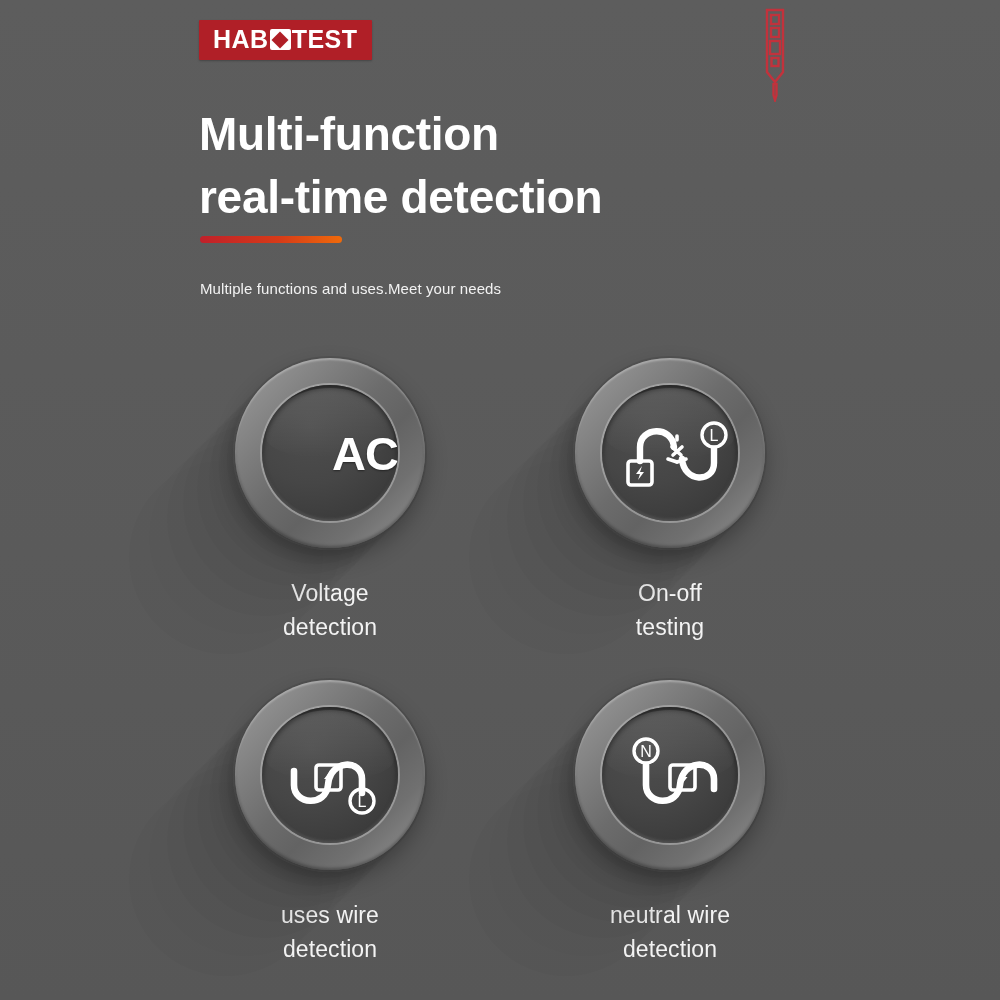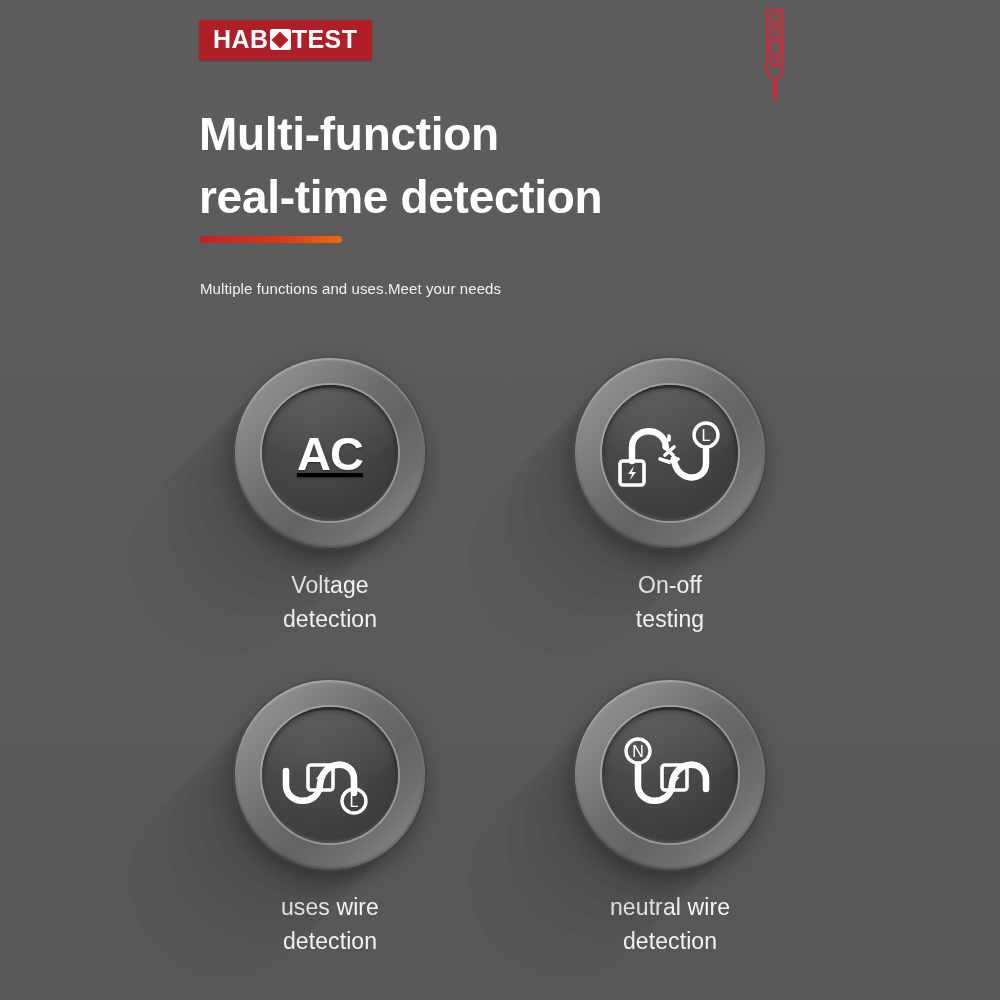--- a/index.html
+++ b/index.html
@@ -156,23 +156,22 @@
     width:136px;height:136px;
     border-radius:50%;
     background:
       radial-gradient(circle at 36% 30%, #4e4e4e 0%, #464646 45%, #3c3c3c 75%, #383838 100%);
     box-shadow:
       inset 0 3px 5px rgba(0,0,0,.55),
       inset 0 -2px 3px rgba(255,255,255,.12),
       0 0 0 2px rgba(190,190,190,.55);
     display:flex;
     align-items:center;
-    justify-content:center;
+    justify-content:flex-end;
     overflow:hidden;
-    text-decoration:underline;
   }
   .btn-inner::before{
     content:"";
     position:absolute;
     left:4px;top:3px;
     width:128px;height:70px;
     border-radius:50% 50% 45% 45%/70% 70% 30% 30%;
     background:linear-gradient(180deg,rgba(255,255,255,.10),rgba(255,255,255,0));
     pointer-events:none;
   }
@@ -181,21 +180,21 @@
     color:#ffffff;
     font-size:47px;
     font-weight:bold;
     letter-spacing:-1px;
     line-height:1;
     text-shadow:0 1px 2px rgba(0,0,0,.45);
   }
   .icon-svg{position:relative;display:block;}
 
   .cell-label{
-    margin-top:20px;
+    margin-top:28px;
     color:#f3f3f3;
     font-size:23px;
     line-height:1.48;
     white-space:pre-line;
     letter-spacing:.1px;
   }
 </style>
 </head>
 <body>
 

